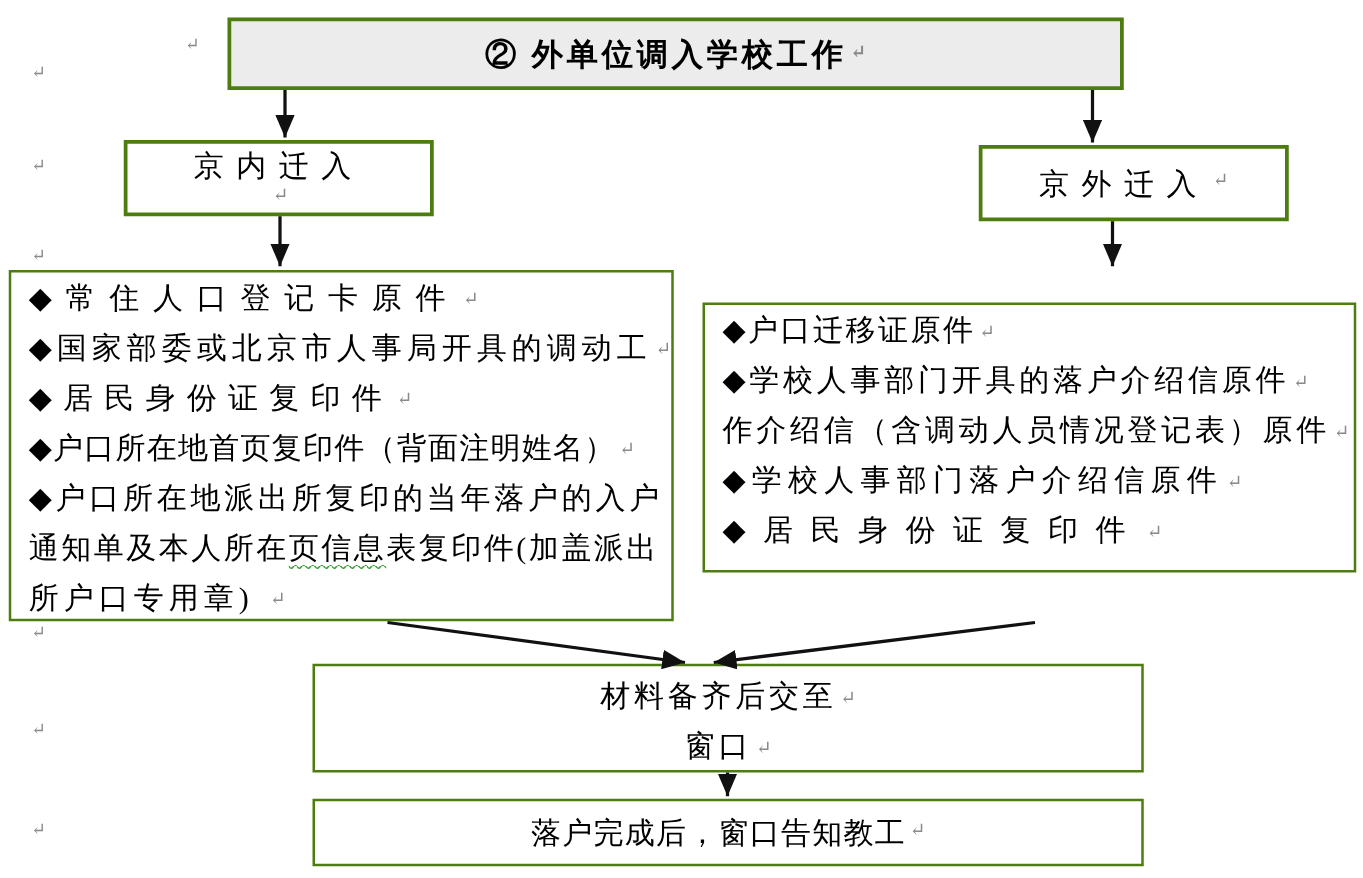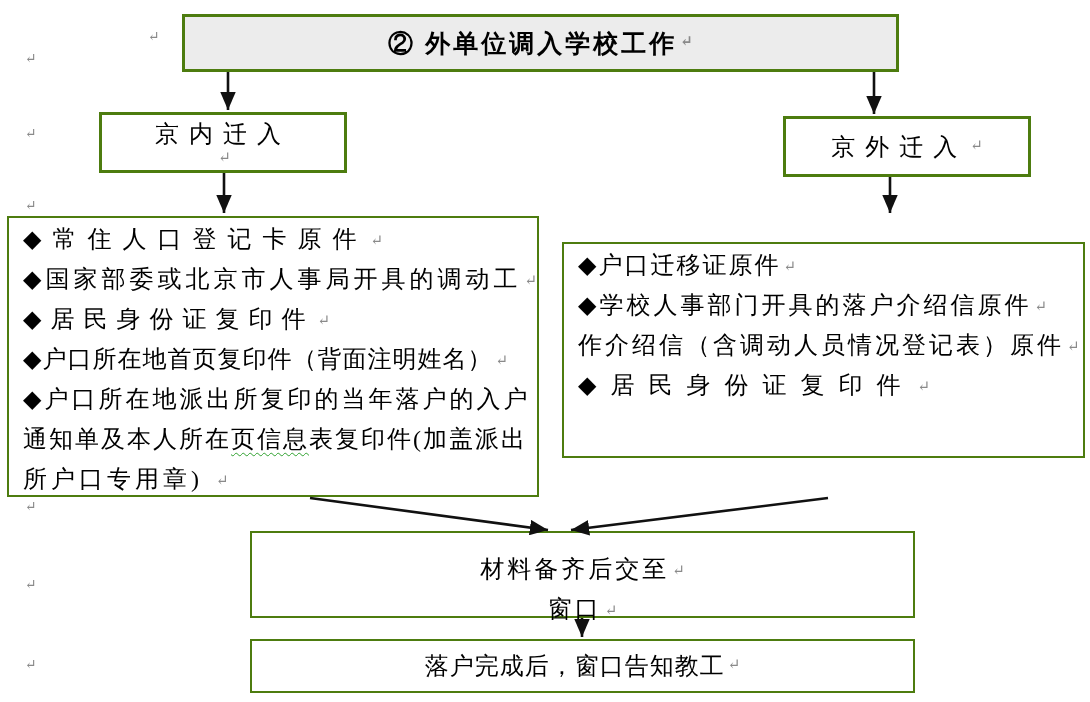--- a/index.html
+++ b/index.html
@@ -16,21 +16,21 @@
   
   #jn-box{left:99px;top:112px;width:248px;height:61px;border-width:3px;font-size:24px;letter-spacing:10px;flex-direction:column;}
   #jw-box{left:765px;top:116px;width:248px;height:61px;border-width:3px;font-size:24px;letter-spacing:10px;margin-left:18px;}
 
   
   #left-box{left:7px;top:216px;width:532px;height:281px;padding:1px 6px 16px 14px;}
   #right-box{left:562px;top:216px;width:523px;height:216px;padding:1px 6px 0 14px;margin-top:26px;}
   .bline{height:40px;line-height:40px;font-size:24px;white-space:nowrap;}
 
   
-  #collect-box{left:250px;top:531px;width:665px;height:87px;padding-top:16px;text-align:center;
+  #collect-box{left:250px;top:531px;width:665px;height:87px;padding-top:5px;text-align:center;
                font-size:24px;letter-spacing:3px;}
   #collect-box .cline{height:40px;line-height:40px;}
   #final-box{left:250px;top:639px;width:665px;height:54px;font-size:24px;letter-spacing:1px;}
 
   
   .pc{color:#8a8a8a;font-size:15px;letter-spacing:0;position:relative;top:-2px;padding-left:3px;}
   .mm{position:absolute;color:#8a8a8a;font-size:14px;line-height:14px;}
   #mm0{left:148px;top:30px;} #mm1{left:25px;top:52px;} #mm2{left:25px;top:127px;}
   #mm3{left:25px;top:199px;} #mm4{left:25px;top:500px;} #mm5{left:25px;top:578px;}
   #mm6{left:25px;top:658px;}
@@ -90,20 +90,21 @@
     <div class="bline" style="letter-spacing:1px"><span>◆户口所在地首页复印件（背面注明姓名）</span><span class="pc">↵</span></div>
     <div class="bline" style="letter-spacing:3px"><span>◆户口所在地派出所复印的当年落户的入户</span></div>
     <div class="bline" style="letter-spacing:2px"><span>通知单及本人所在</span><span class="wavy">页信息</span><span>表复印件(加盖派出</span></div>
     <div class="bline" style="letter-spacing:4px"><span>所户口专用章) </span><span class="pc">↵</span></div>
   </div>
 
   <div class="box" id="right-box">
     <div class="bline" style="letter-spacing:2px"><span>◆户口迁移证原件</span><span class="pc">↵</span></div>
     <div class="bline" style="letter-spacing:3px"><span>◆学校人事部门开具的落户介绍信原件</span><span class="pc">↵</span></div>
     <div class="bline" style="letter-spacing:3px"><span>作介绍信（含调动人员情况登记表）原件</span><span class="pc">↵</span></div>
+    <div class="bline" style="letter-spacing:5px"><span>◆学校人事部门落户介绍信原件</span><span class="pc">↵</span></div>
     <div class="bline" style="letter-spacing:14px"><span>◆居民身份证复印件</span><span class="pc">↵</span></div>
   </div>
 
   <div class="box" id="collect-box">
     <div class="cline"><span>材料备齐后交至</span><span class="pc">↵</span></div>
     <div class="cline"><span>窗口</span><span class="pc">↵</span></div>
   </div>
 
   <div class="box center" id="final-box">
     <span>落户完成后，窗口告知教工</span>

